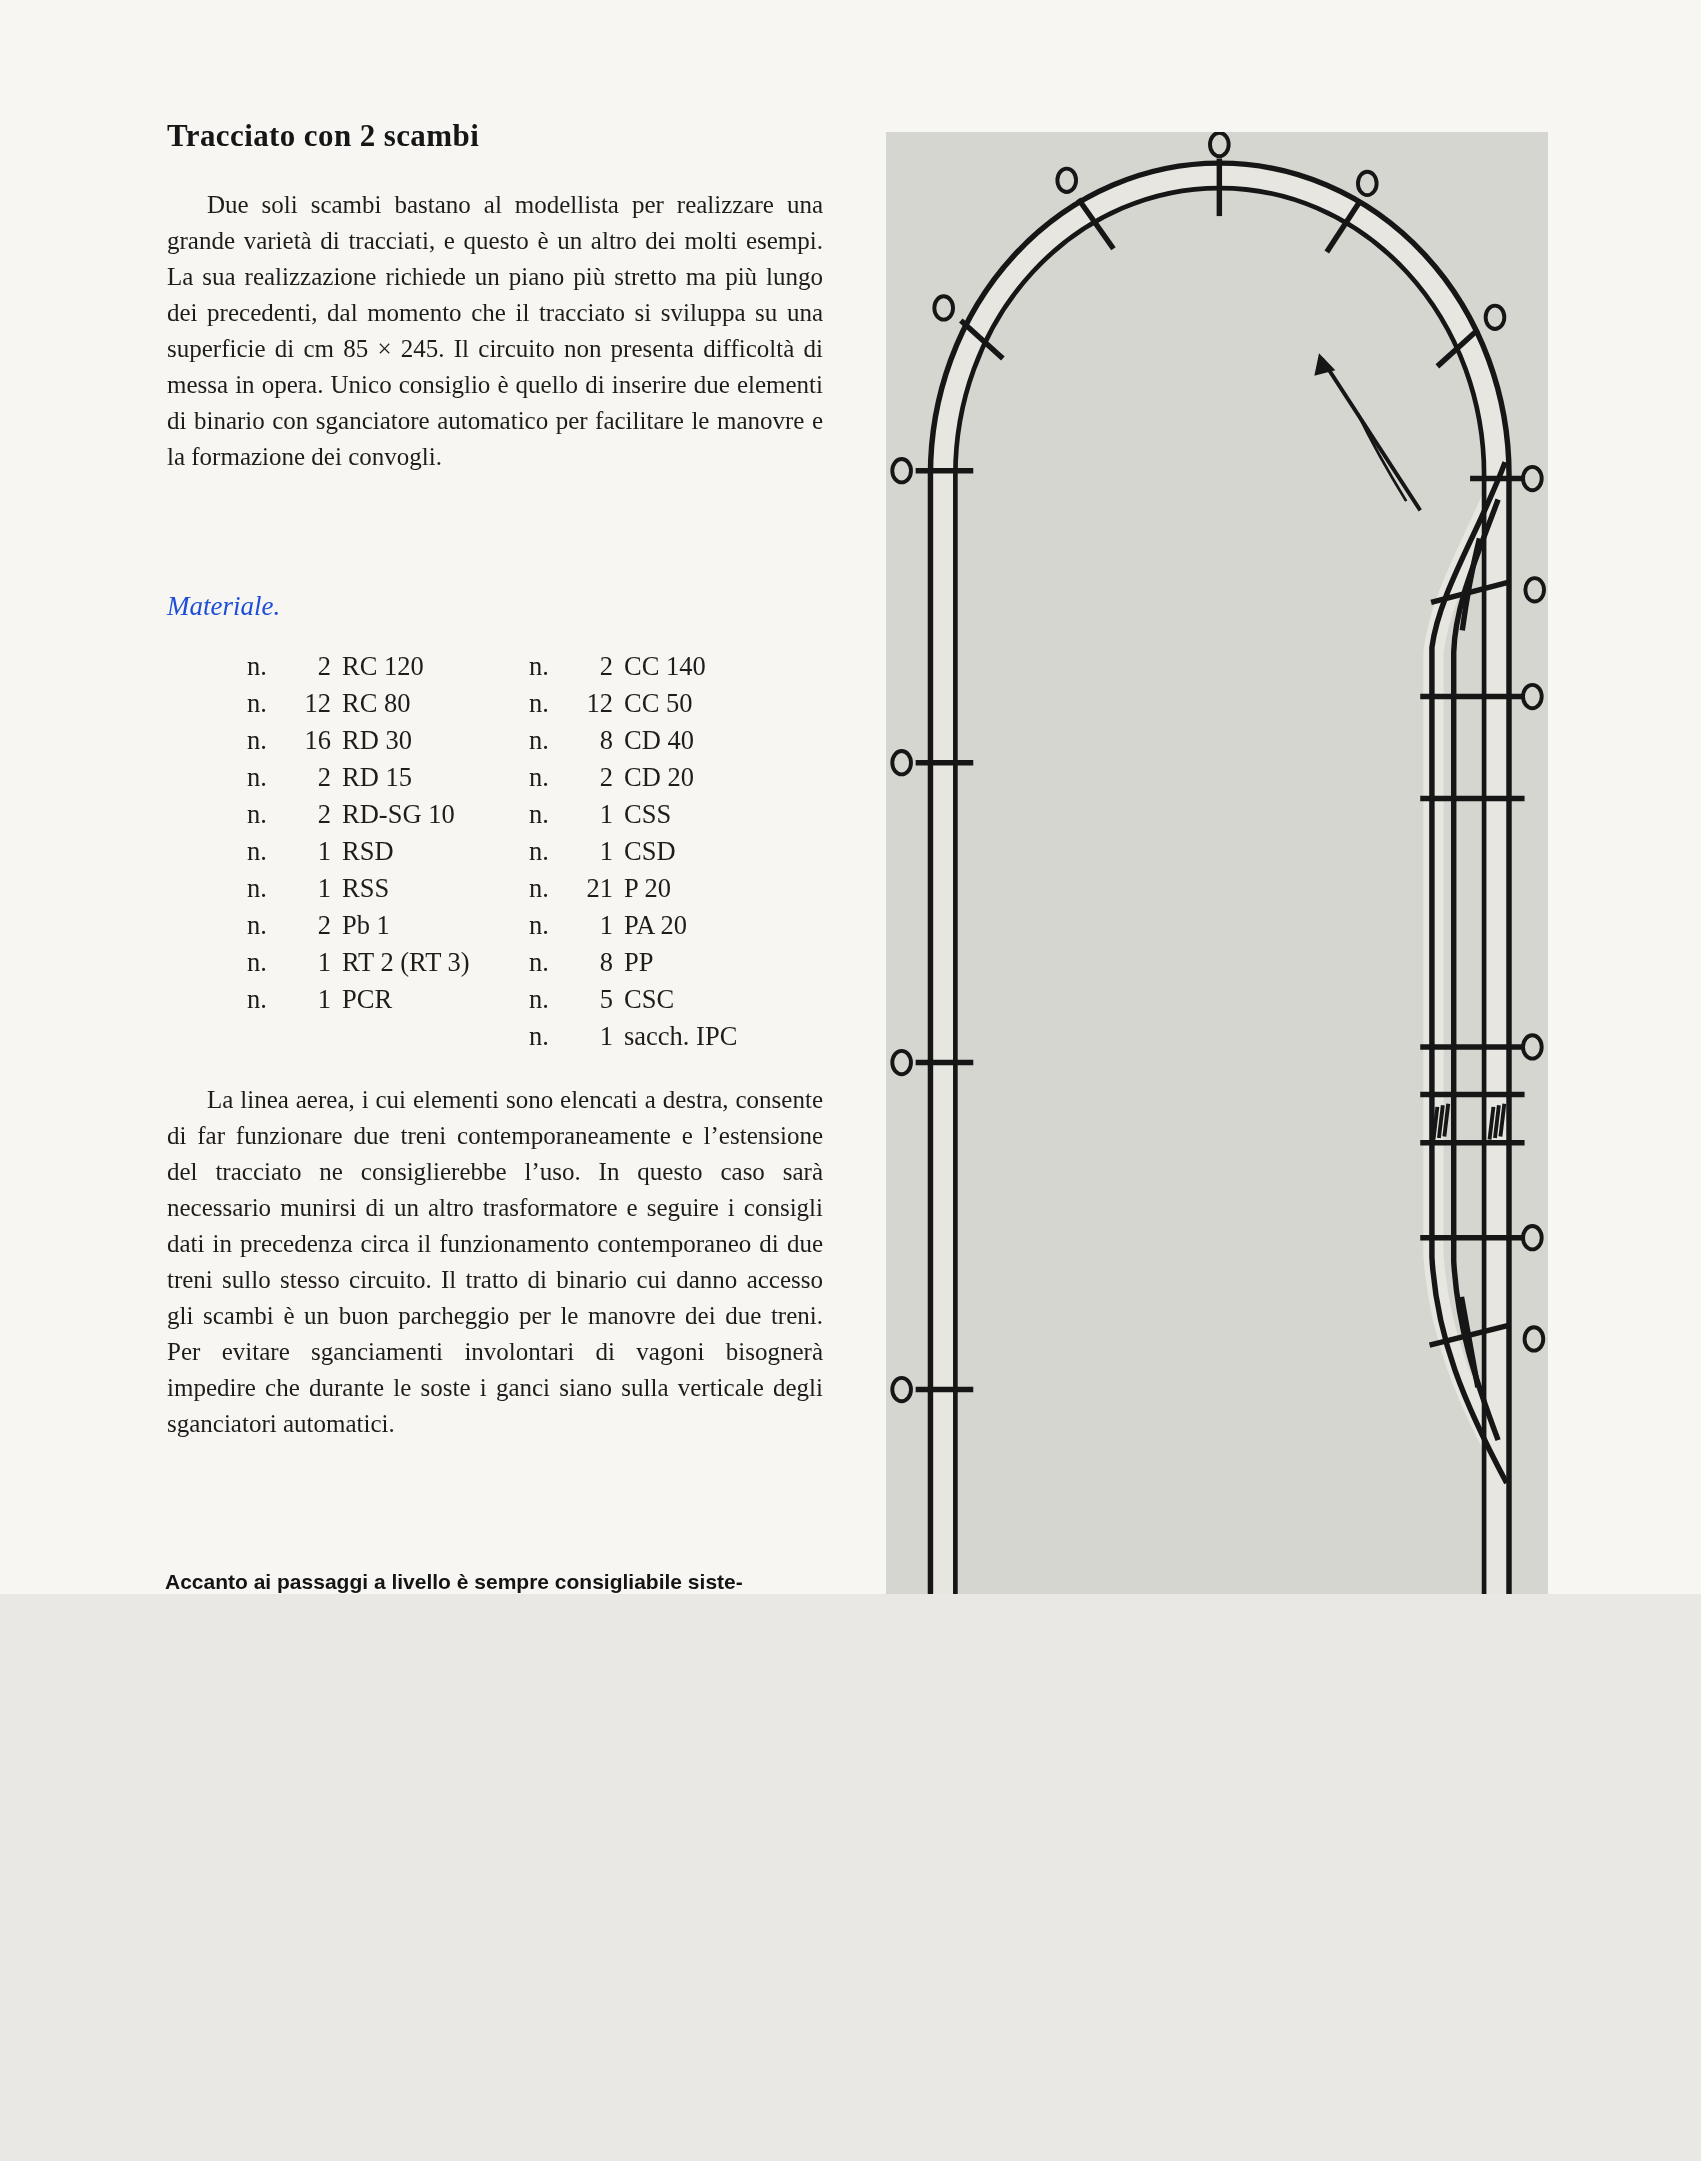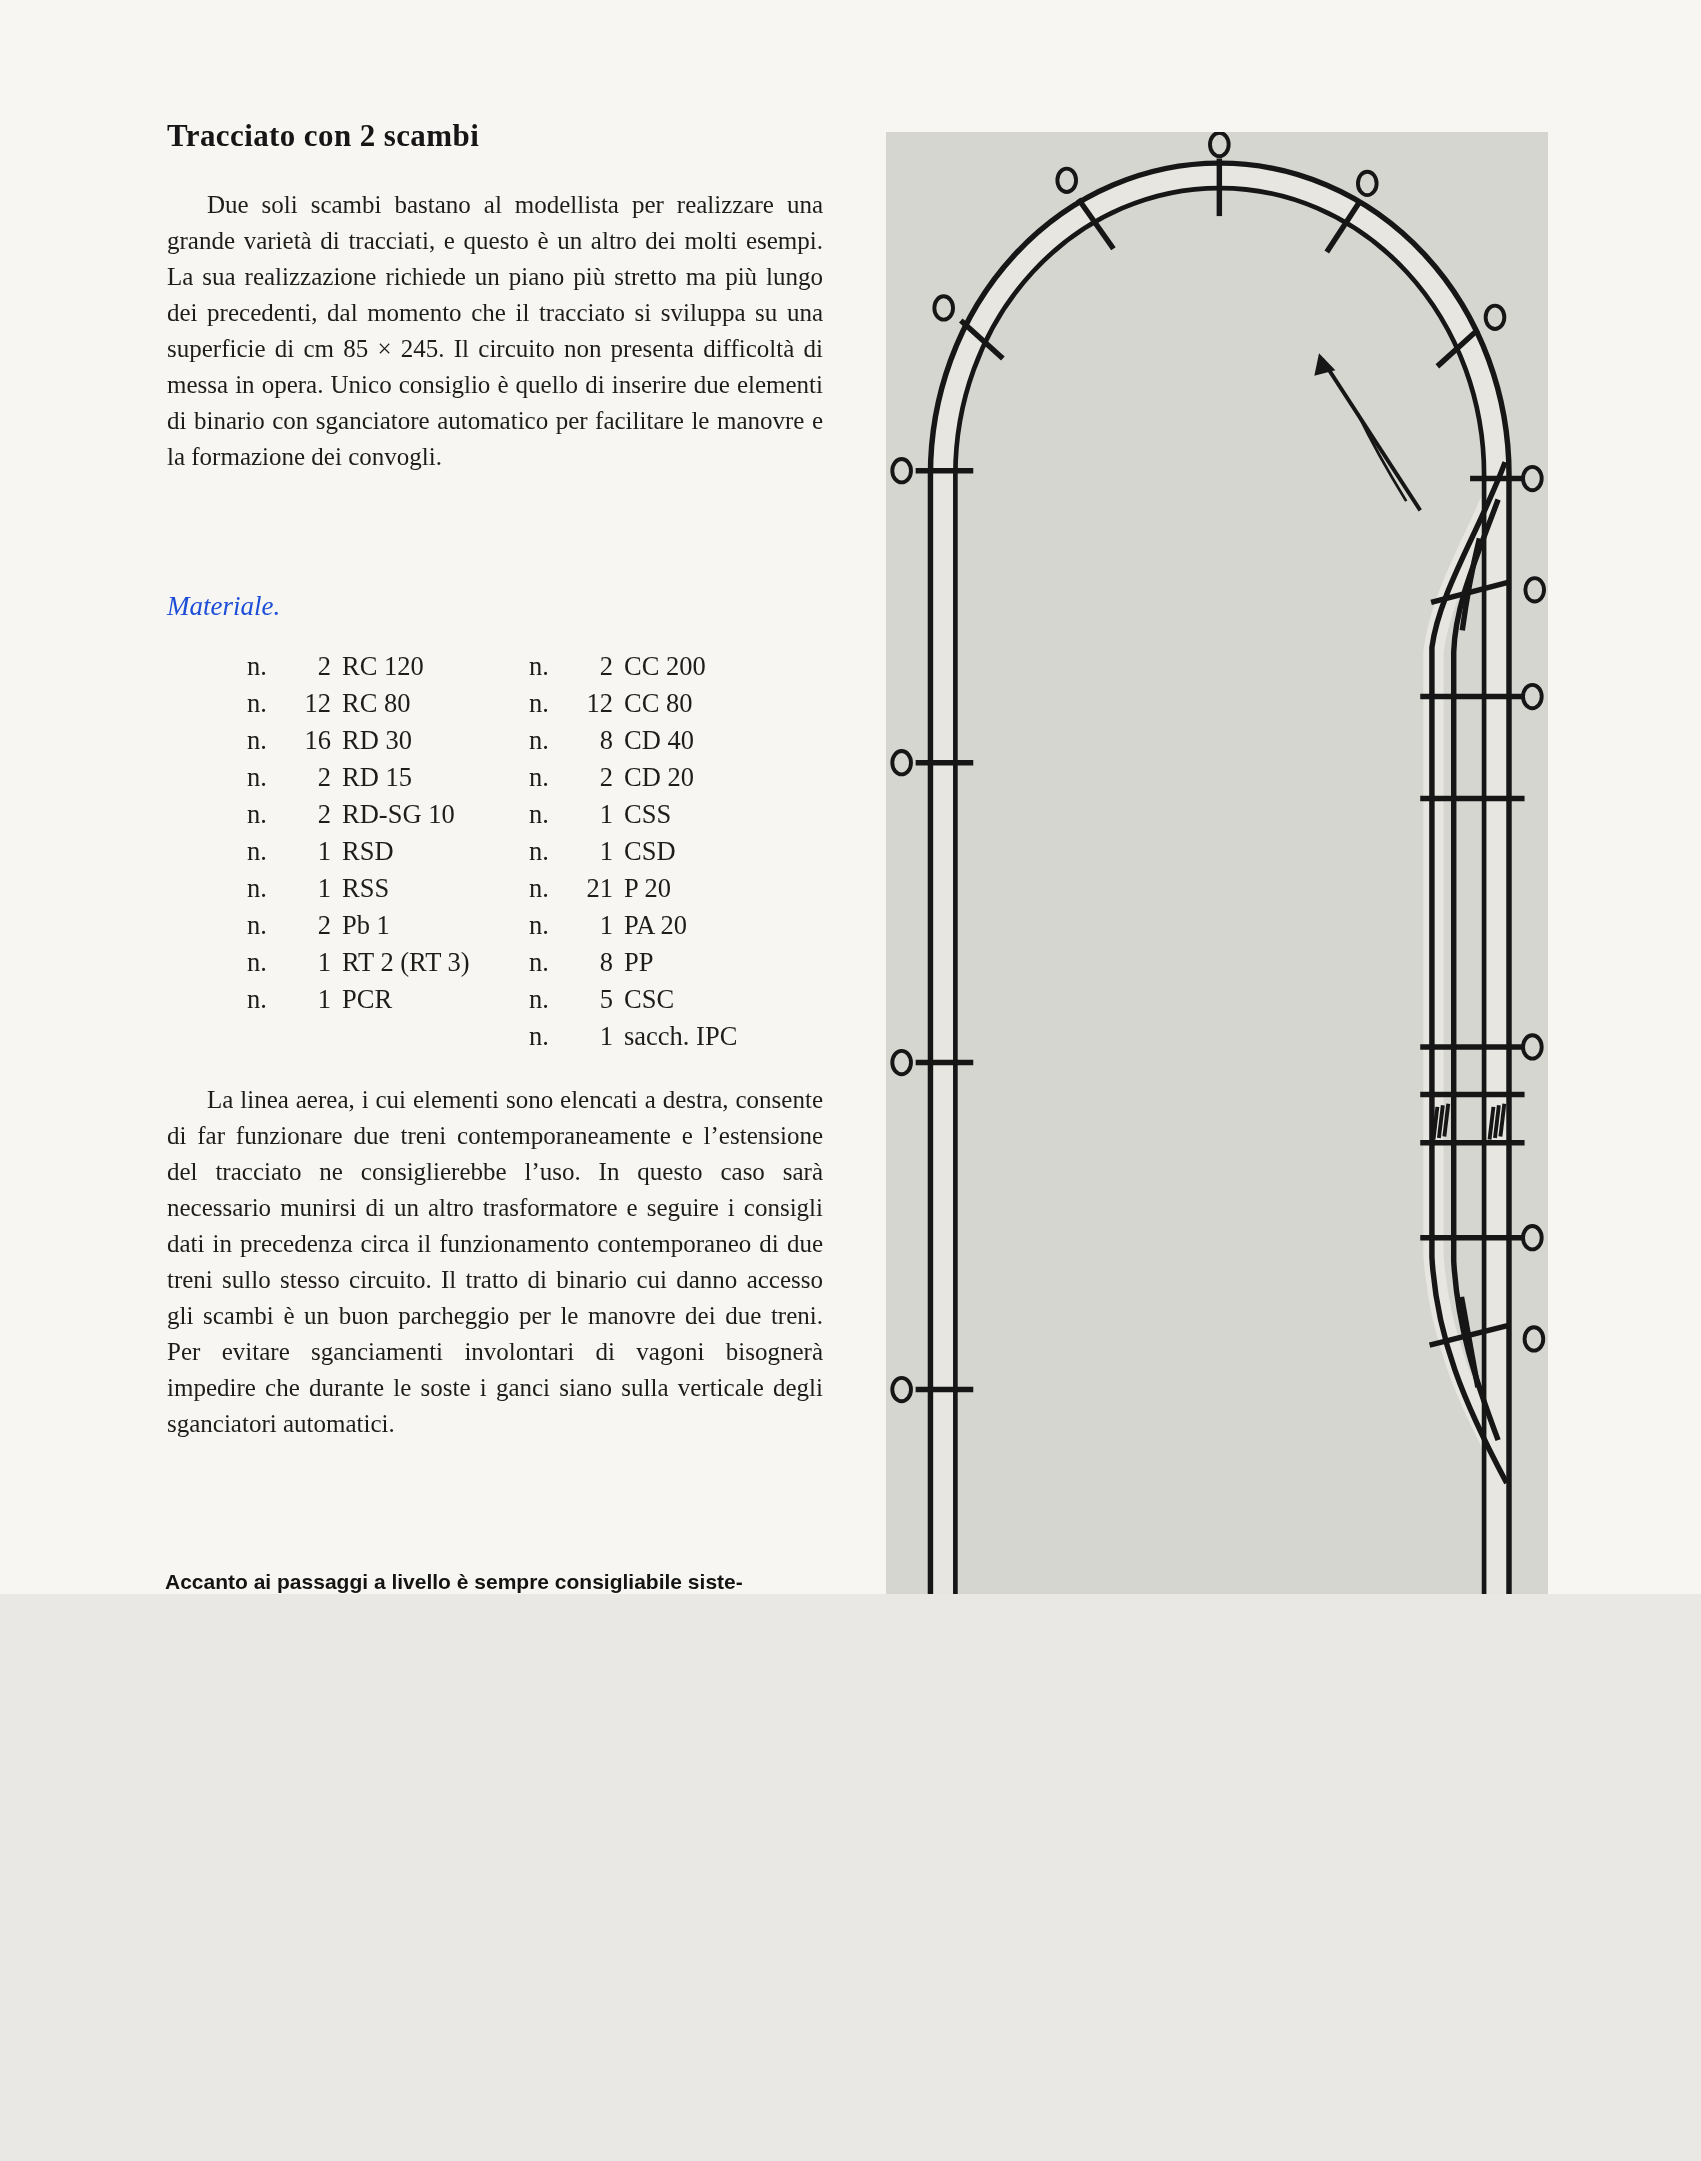--- a/index.html
+++ b/index.html
@@ -164,26 +164,26 @@
           <div class="mat-row">
             <span class="mat-n">n.</span>
             <span class="mat-qty">1</span>
             <span class="mat-code">PCR</span>
           </div>
         </div>
       <div class="mat-col mat-col-right">
           <div class="mat-row">
             <span class="mat-n">n.</span>
             <span class="mat-qty">2</span>
-            <span class="mat-code">CC 200</span>
+            <span class="mat-code">CC 140</span>
           </div>
           <div class="mat-row">
             <span class="mat-n">n.</span>
             <span class="mat-qty">12</span>
-            <span class="mat-code">CC 80</span>
+            <span class="mat-code">CC 50</span>
           </div>
           <div class="mat-row">
             <span class="mat-n">n.</span>
             <span class="mat-qty">8</span>
             <span class="mat-code">CD 40</span>
           </div>
           <div class="mat-row">
             <span class="mat-n">n.</span>
             <span class="mat-qty">2</span>
             <span class="mat-code">CD 20</span>

